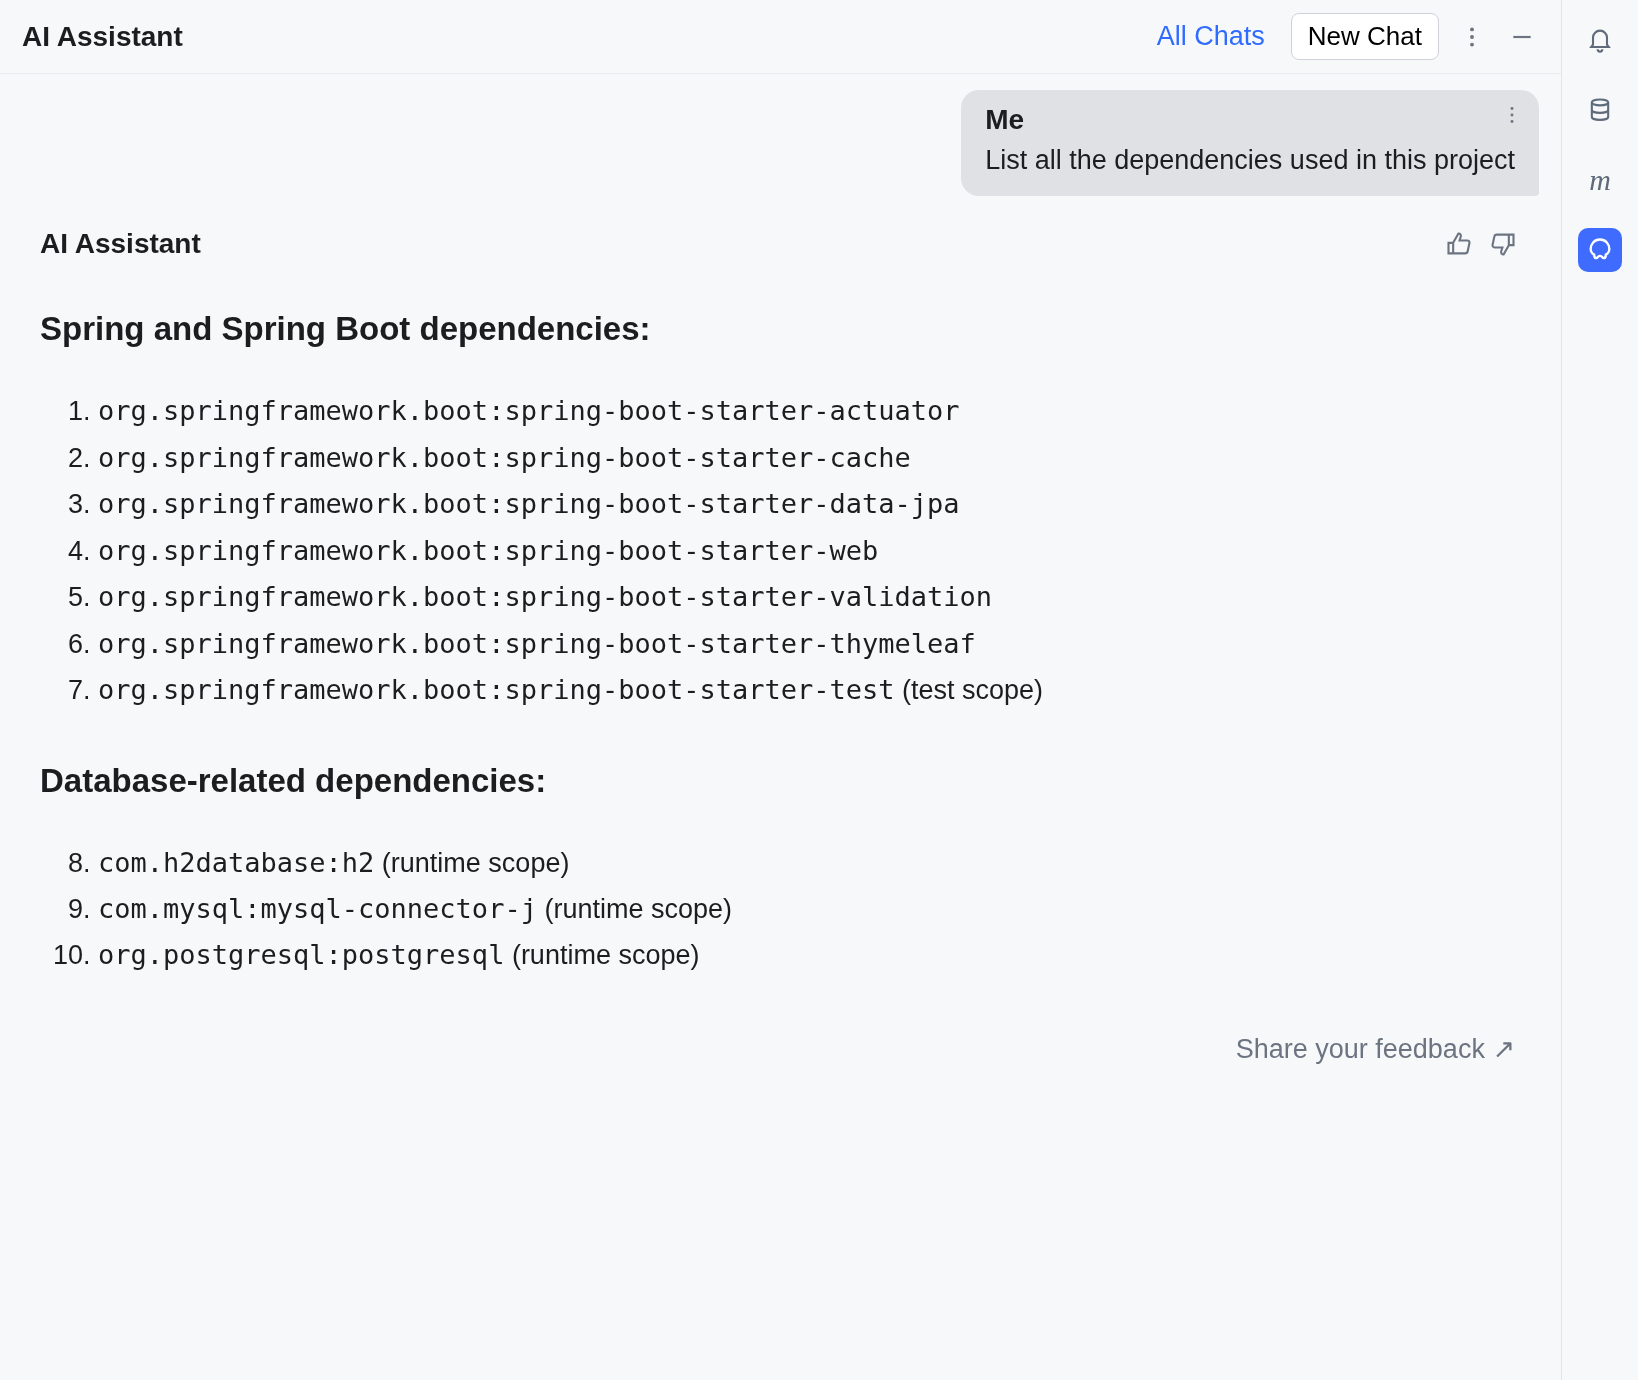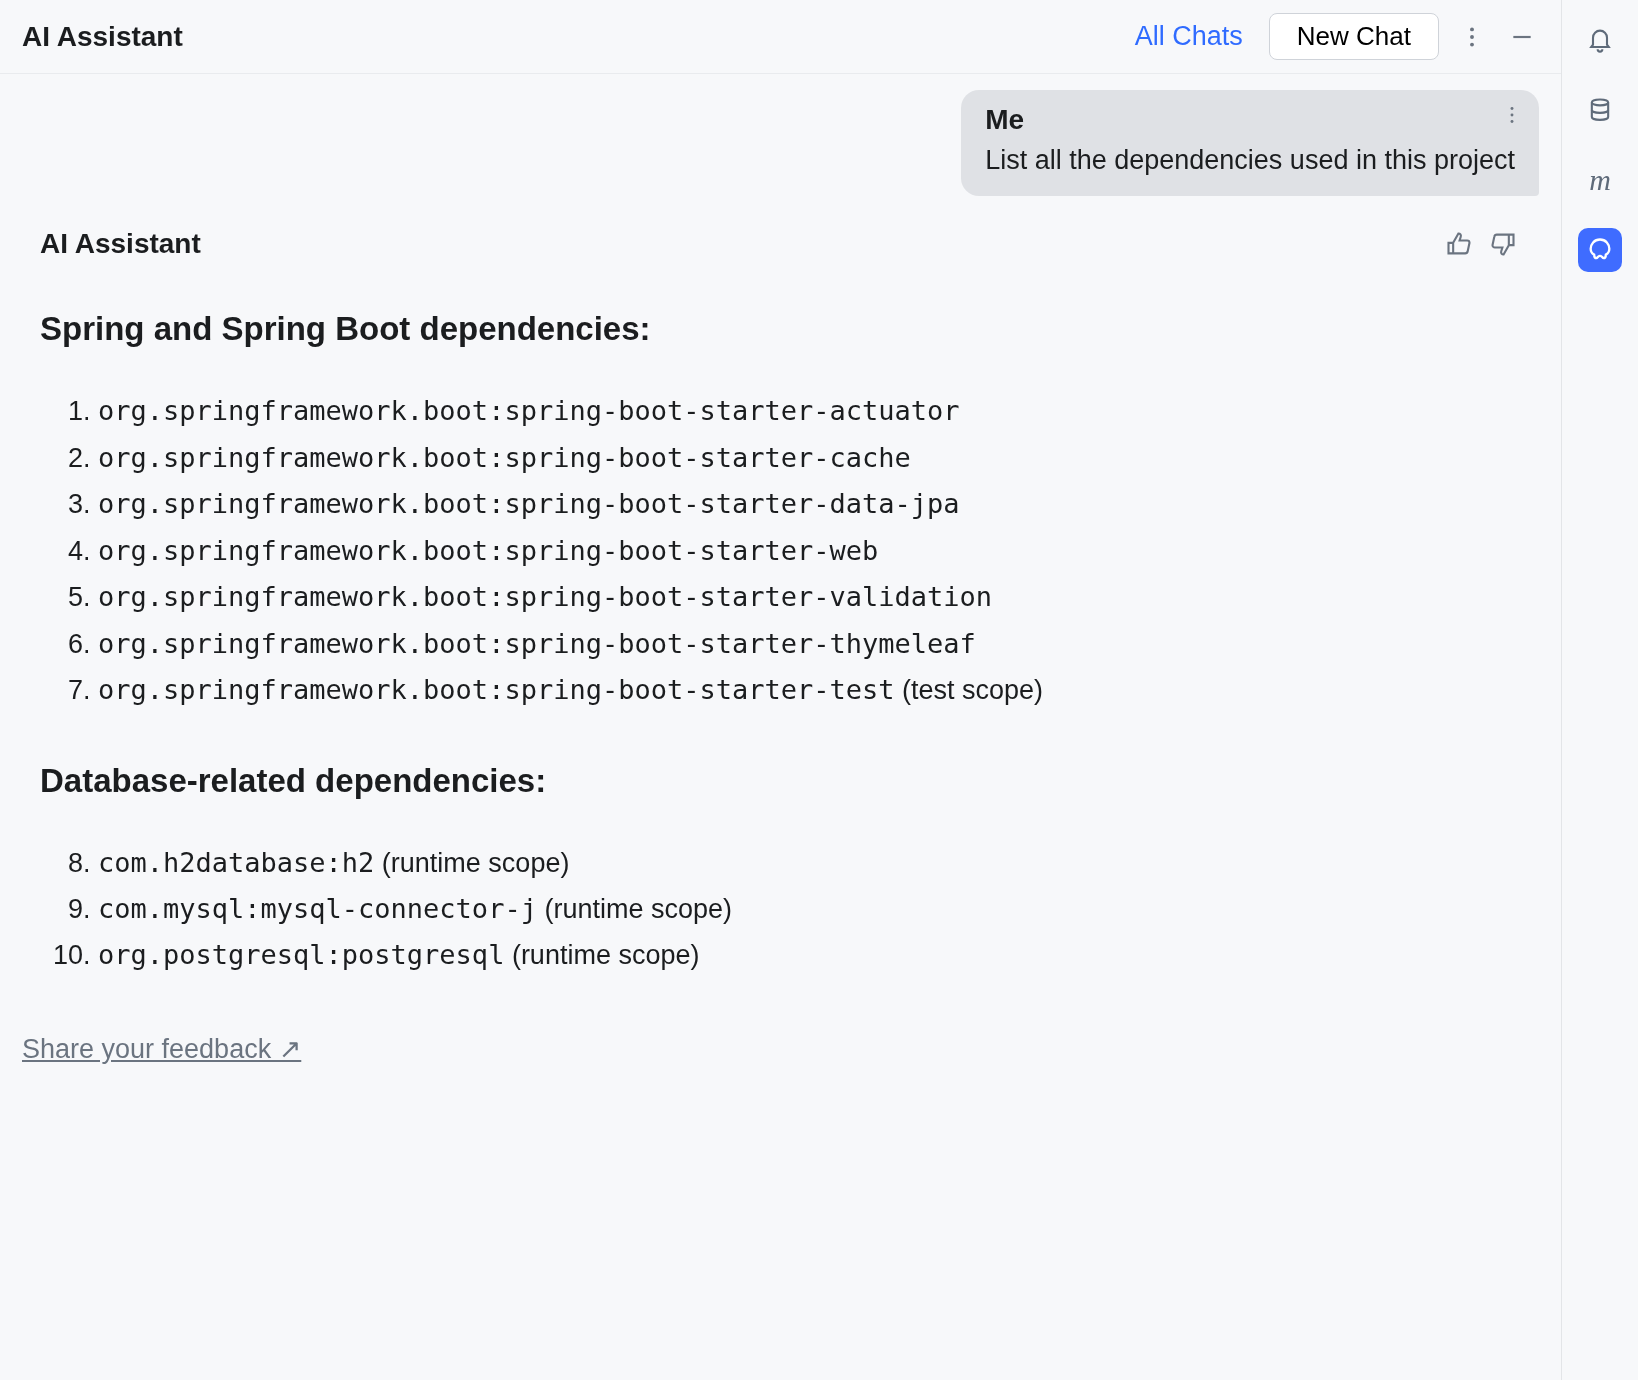--- a/index.html
+++ b/index.html
@@ -61,21 +61,21 @@
     flex: 1;
   }
   .all-chats {
     color: #2f6bff;
     font-size: 27px;
     cursor: pointer;
     margin-right: 10px;
   }
   .new-chat-btn {
     font-size: 26px;
-    padding: 7px 27px;
+    padding: 7px 16px;
     border: 1px solid #cfd3d9;
     border-radius: 8px;
     background: #fff;
     cursor: pointer;
   }
   .hdr-icon {
     width: 34px; height: 34px;
     display:flex;align-items:center;justify-content:center;
     color: #6b7480;
     cursor: pointer;
@@ -156,25 +156,25 @@
     line-height: 1.72;
   }
   ol.dep-list .code {
     font-family: "SF Mono", ui-monospace, Menlo, Consolas, monospace;
   }
   ol.dep-list .suffix {
     font-family: -apple-system, BlinkMacSystemFont, "Segoe UI", Arial, sans-serif;
   }
 
   .feedback-link {
+    text-align: right;
     color: #6b7480;
     font-size: 27px;
     margin: 54px 24px 14px 0;
     cursor: pointer;
-    text-decoration: underline;
   }
 
   
   .input-wrap {
     padding: 14px 20px 22px 20px;
     border-top: 1px solid #e9ebee;
   }
   .input-box {
     border: 3px solid #3f6cff;
     border-radius: 8px;

